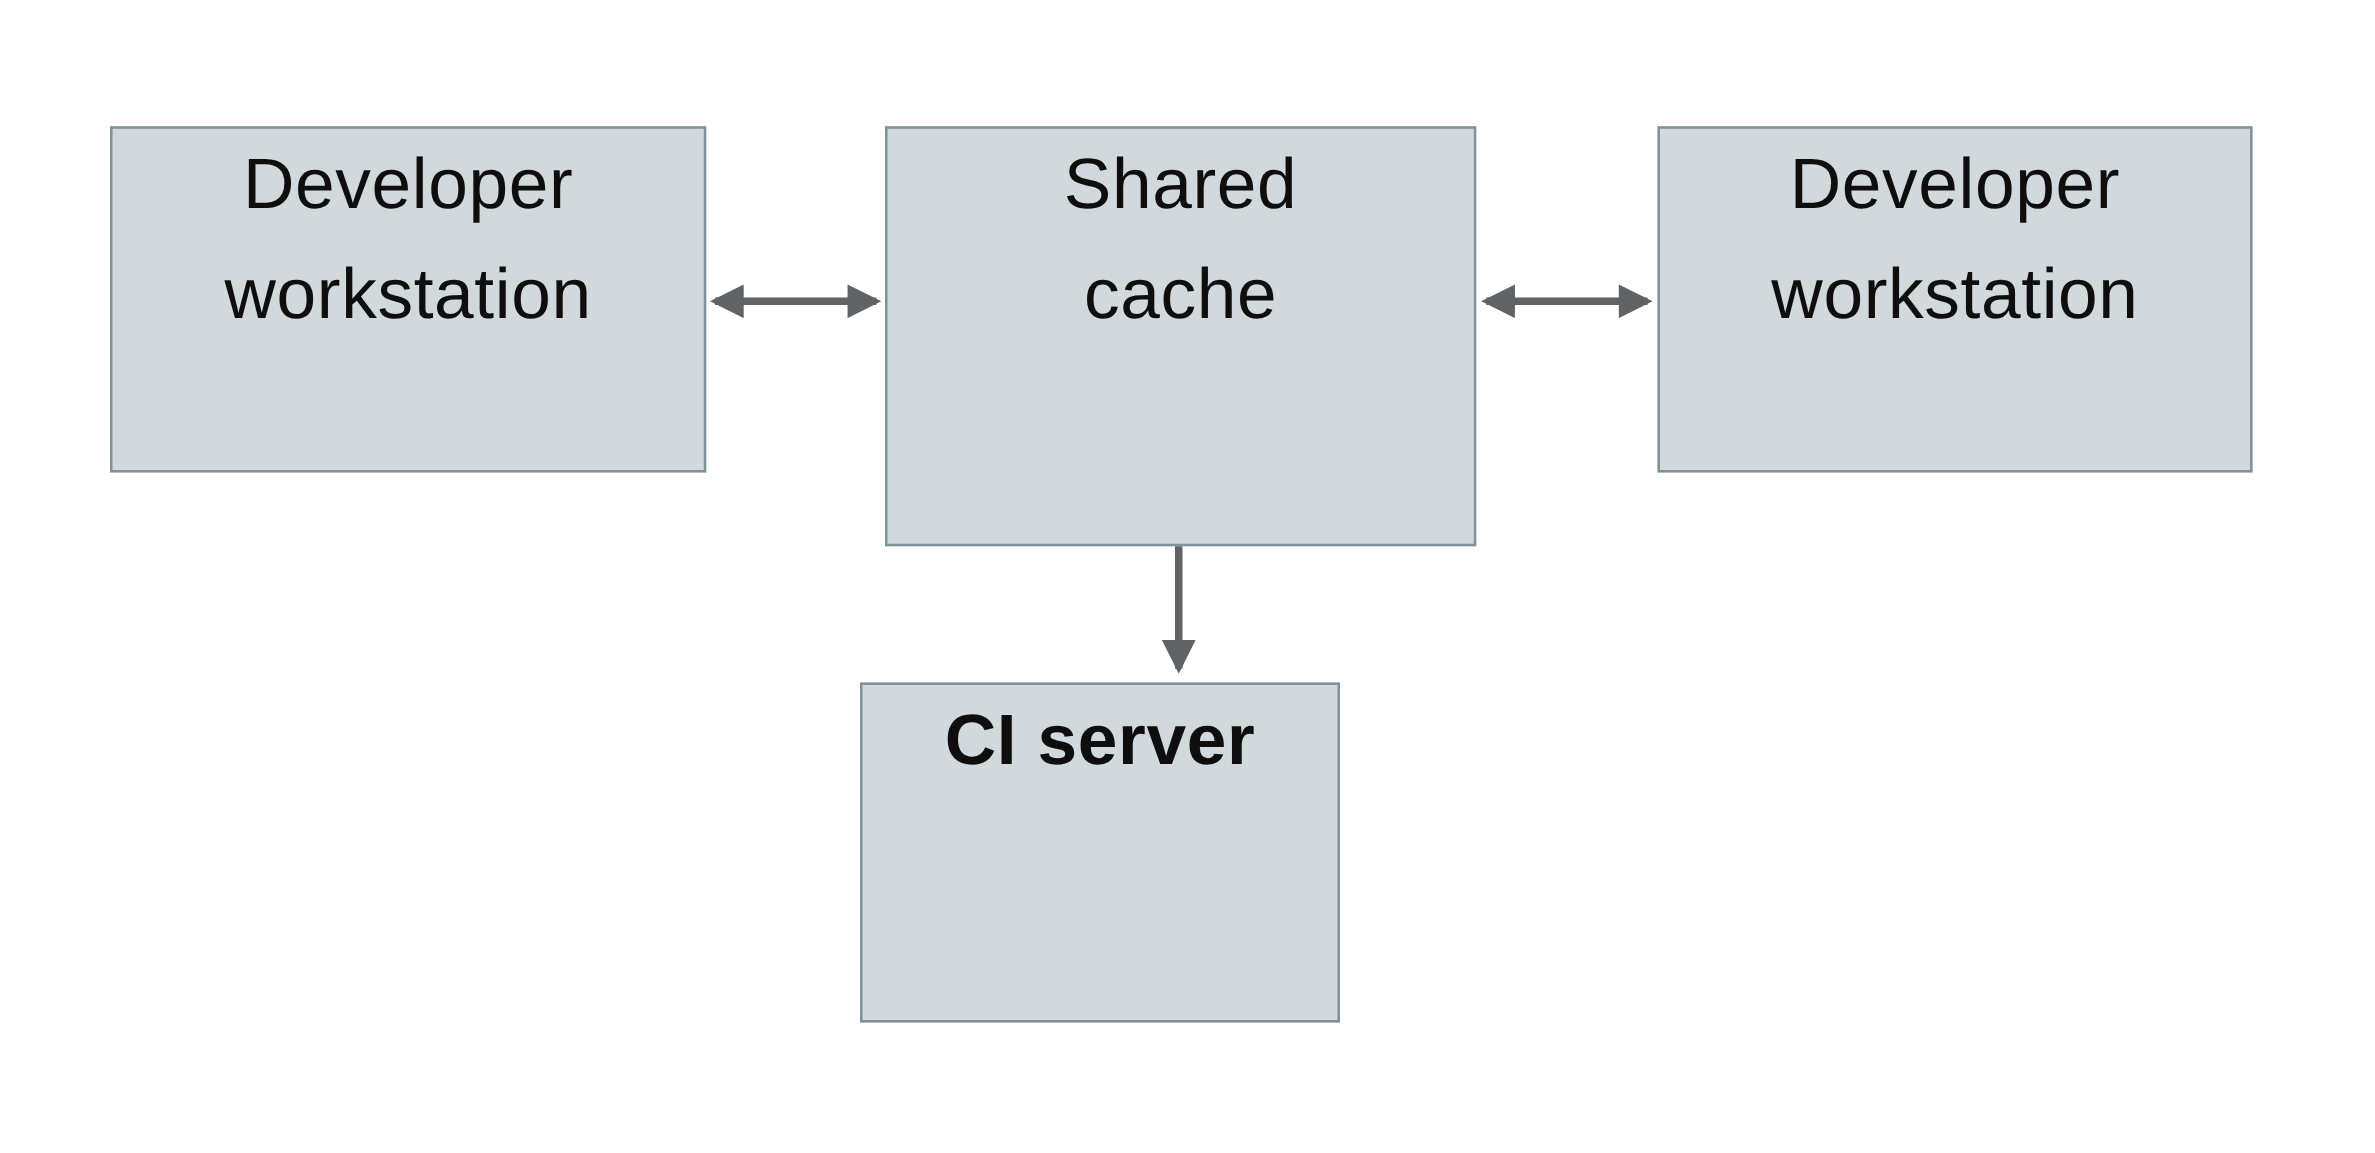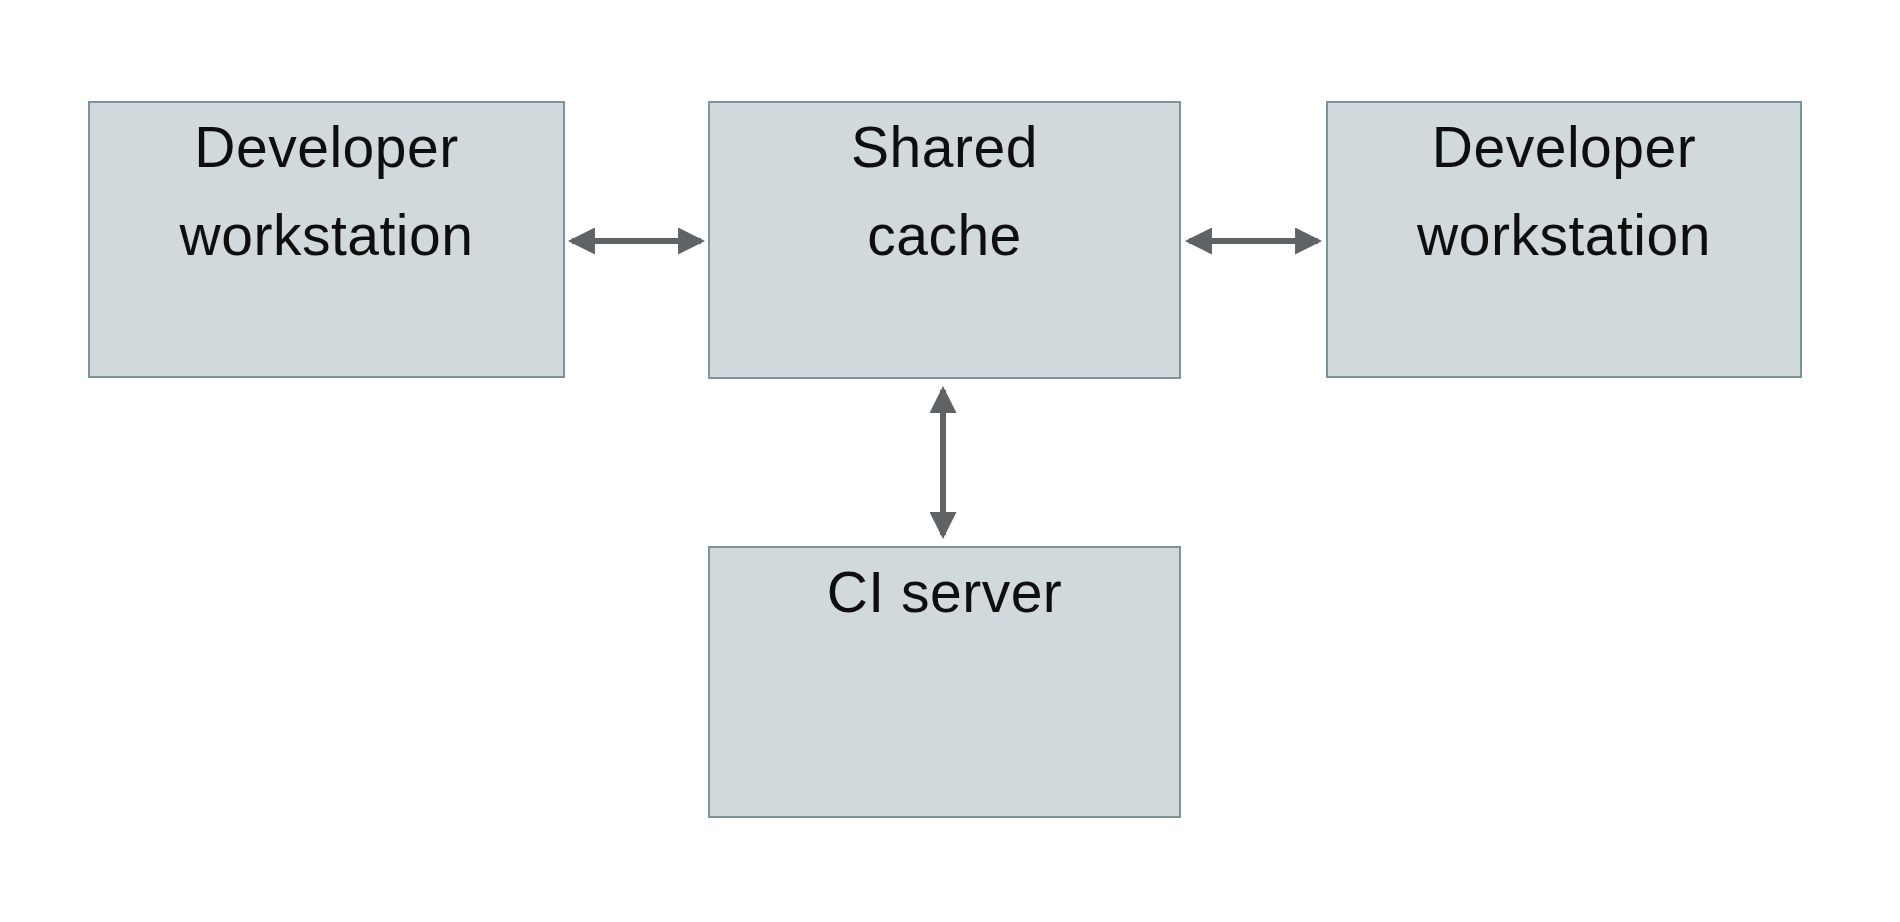--- a/index.html
+++ b/index.html
@@ -31,23 +31,23 @@
   }
   .node-label{
     white-space:pre-line;
     text-align:center;
     color:var(--text);
     font-size:57px;
     line-height:1.55;
     letter-spacing:0.5px;
   }
   #node-dev-left   {left:88px;  top:101px; width:477px; height:277px;}
-  #node-shared-cache{left:708px; top:101px; width:473px; height:278px;}
+  #node-shared-cache{left:708px; top:101px; width:473px; height:336px;}
   #node-dev-right  {left:1326px;top:101px; width:476px; height:277px;}
-  #node-ci-server  {left:708px; top:546px; width:473px; height:272px;}
+  #node-ci-server  {left:688px; top:546px; width:384px; height:272px;font-weight:bold;}
   svg.arrows{
     position:absolute;
     left:0;top:0;
     width:1900px;height:922px;
     pointer-events:none;
   }
   svg.arrows line{
     stroke:var(--arrow);
     stroke-width:6;
   }

